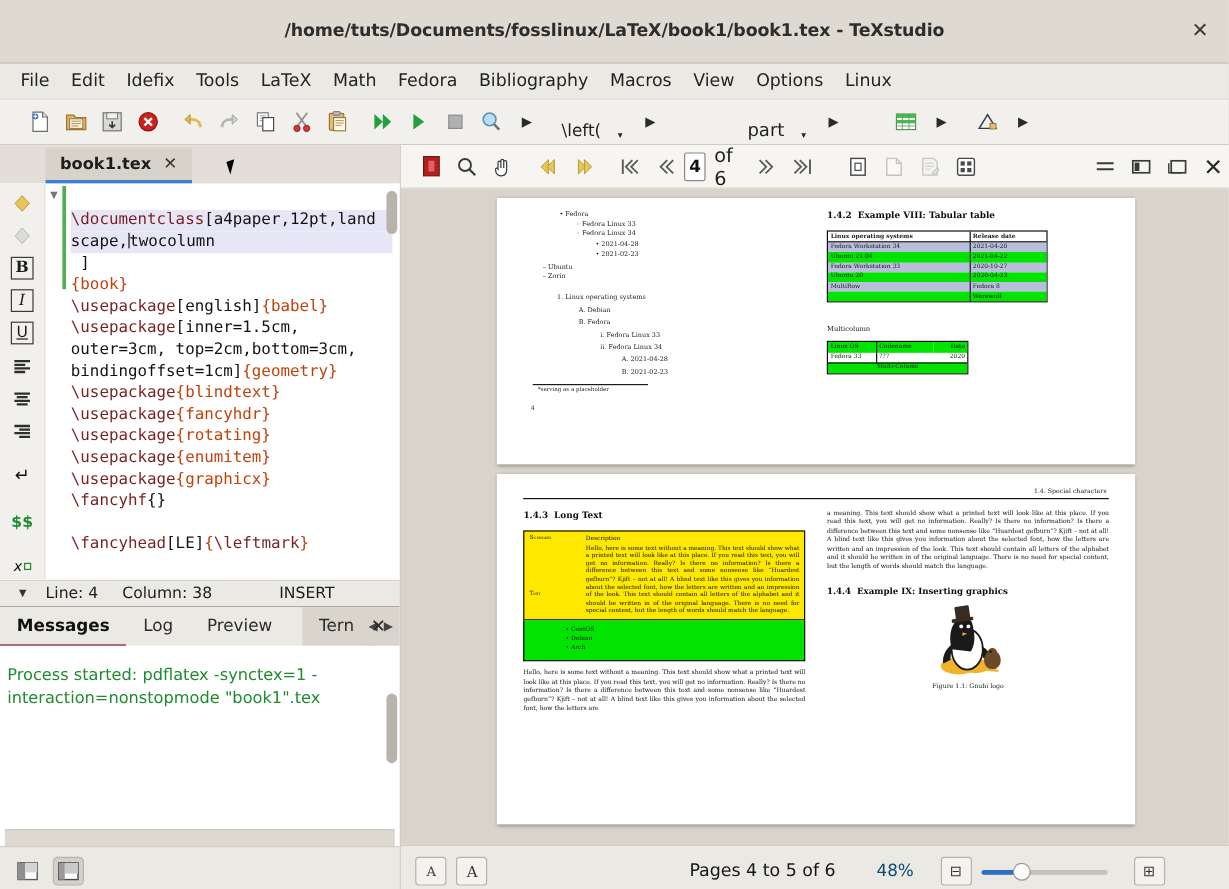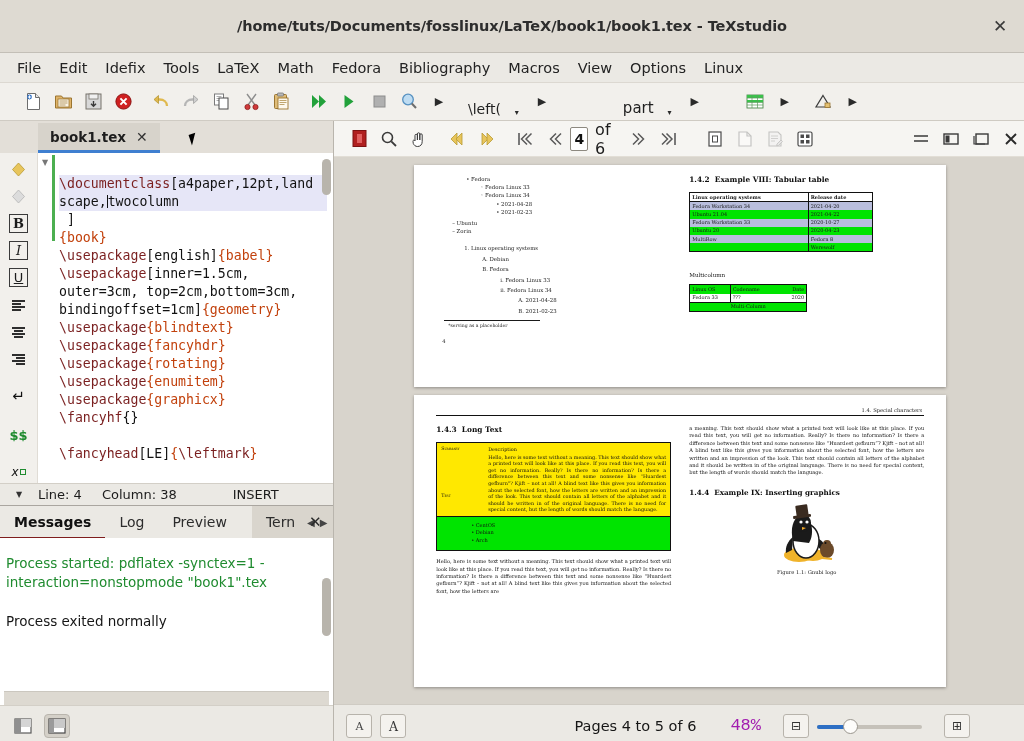--- a/index.html
+++ b/index.html
@@ -224,21 +224,21 @@
   .figcap { font-size: 5.2px; text-align: center; color: #161616; margin-top: 4px; }
   #penguin { display: block; margin: 6px auto 0 auto; }
 
   
   #pdfstatus { height: 42px; background: #ebe9e4; display: flex; align-items: center;
                border-top: 1px solid #cfcbc3; padding: 0 12px; gap: 8px; }
   .abtn { width: 26px; height: 24px; border: 1px solid #b7b3ab; background: #f4f2ee;
           display: flex; align-items: center; justify-content: center;
           border-radius: 3px; cursor: pointer; font-size: 12px; color: #333; }
   #pagesinfo { font-size: 14.5px; color: #161616; margin-left: 160px; }
-  #zoomlvl { font-size: 17px; color: #a21caf; margin-left: 26px; font-family: Liberation Mono, monospace; }
+  #zoomlvl { font-size: 14px; color: #0c4a6e; margin-left: 26px; }
   #zoomminus, #zoomplus { margin-left: 14px; }
   #slider { width: 105px; height: 20px; position: relative; cursor: pointer; }
   #slider .track { position: absolute; top: 9px; left: 0; right: 0; height: 4px;
                    background: #c5c1b9; border-radius: 2px; }
   #slider .fill { position: absolute; top: 9px; left: 0; width: 30px; height: 4px;
                   background: #2d6fc4; border-radius: 2px; }
   #slider .knob { position: absolute; top: 3px; left: 26px; width: 15px; height: 15px;
                   border-radius: 50%; background: #fdfcfa; border: 1px solid #9a968e; }
 
   
@@ -490,21 +490,20 @@
           <div class="mtab">Preview</div>
           <div class="mtab clipped">Tern</div>
           <div class="navs">
             <span>◀</span>
             <span>▶</span>
           </div>
           <div class="closeX">✕</div>
         </div>
         <div id="msgbody">
           <div class="ok">Process started: pdflatex -synctex=1 -interaction=nonstopmode "book1".tex</div>
-          <div class="plain">Process exited normally</div>
           <div id="msg-scroll"></div>
         </div>
         <div id="msgbar"></div>
       </div>
 
       <div id="viewbtns">
         <div class="vb">
           <svg width="18" height="16" viewBox="0 0 18 16">
             <rect x="1" y="1" width="16" height="14" fill="#fff" stroke="#5a5a5a" stroke-width="1.2"></rect>
             <rect x="1" y="1" width="6" height="14" fill="#8f8f8f"></rect>

